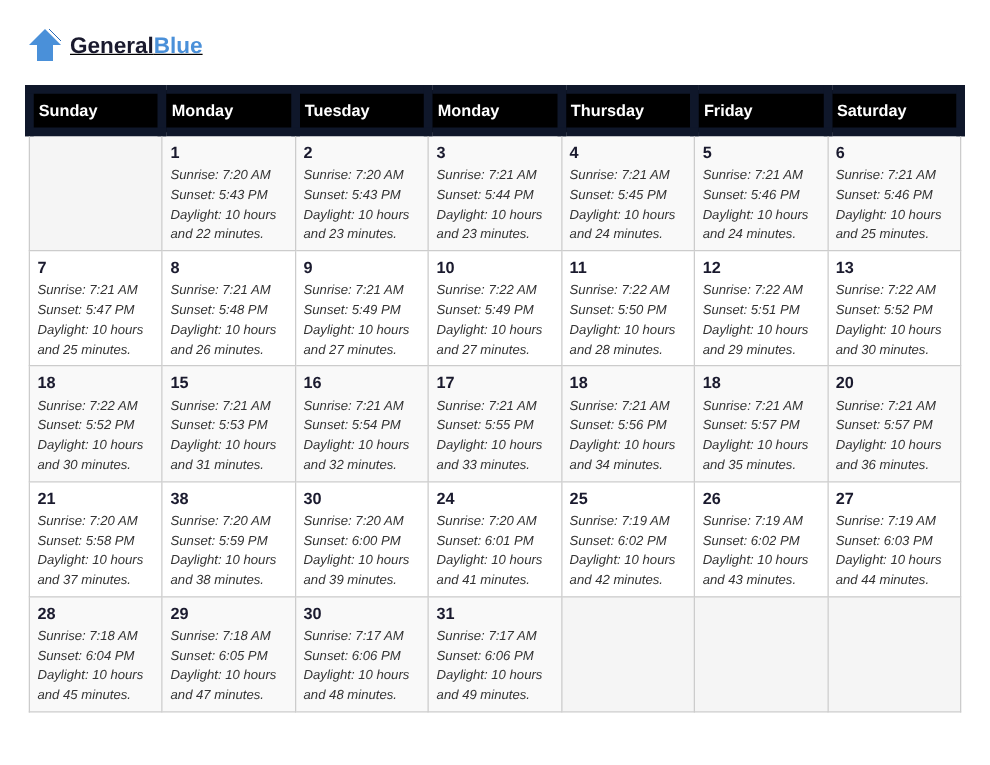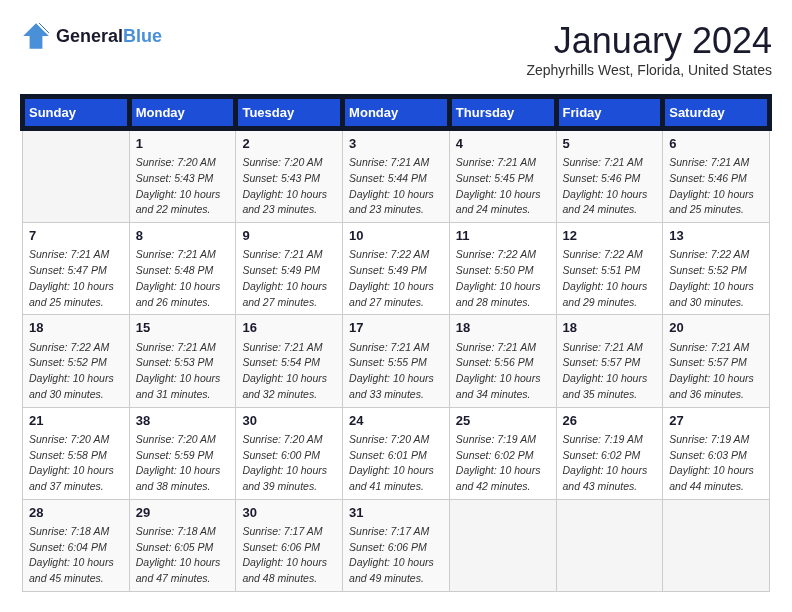--- a/index.html
+++ b/index.html
@@ -8,20 +8,21 @@
       background: #fff;
       width: 792px;
       min-height: 612px;
       padding: 20px;
     }
     .header {
       display: flex;
       justify-content: space-between;
       align-items: flex-start;
       margin-bottom: 16px;
+      text-decoration: underline;
     }
     .logo {
       display: flex;
       align-items: center;
       gap: 4px;
     }
     .logo-icon {
       width: 32px;
       height: 32px;
     }
@@ -36,27 +37,27 @@
     .location {
       font-size: 14px;
       color: #333;
     }
     table {
       width: 100%;
       border-collapse: collapse;
       font-size: 11px;
     }
     thead tr th {
-      background: #1d4ed8;
+      background: #000000;
       color: #fff;
       text-align: left;
       padding: 6px 4px;
       font-size: 13px;
       font-weight: bold;
-      border: 5px solid #0f172a;
+      border: 7px solid #0f172a;
     }
     tbody tr {
       vertical-align: top;
     }
     tbody tr td {
       border: 1px solid #ccc;
       padding: 4px 6px;
       min-height: 80px;
       width: 14.28%;
       color: #333;
@@ -91,24 +92,20 @@
 <div class="header">
   <div class="logo">
     <svg class="logo-icon" viewBox="0 0 40 40">
       <polygon points="20,4 36,20 28,20 28,36 12,36 12,20 4,20" fill="#4a90d9"></polygon>
       <polygon points="24,4 36,16" fill="#2a6ab5" stroke="#2a6ab5" stroke-width="1"></polygon>
     </svg>
     <div>
       <div style="font-size:18px;font-weight:bold;color:#1a1a2e;">General<span style="color:#4a90d9;">Blue</span></div>
     </div>
   </div>
-  <div class="title-block">
-    <div class="month-title">January 2024</div>
-    <div class="location">Zephyrhills West, Florida, United States</div>
-  </div>
 </div>
 
 <table>
   <thead>
     <tr id="header-row">
     <th>Sunday</th>
         <th>Monday</th>
         <th>Tuesday</th>
         <th>Monday</th>
         <th>Thursday</th>

